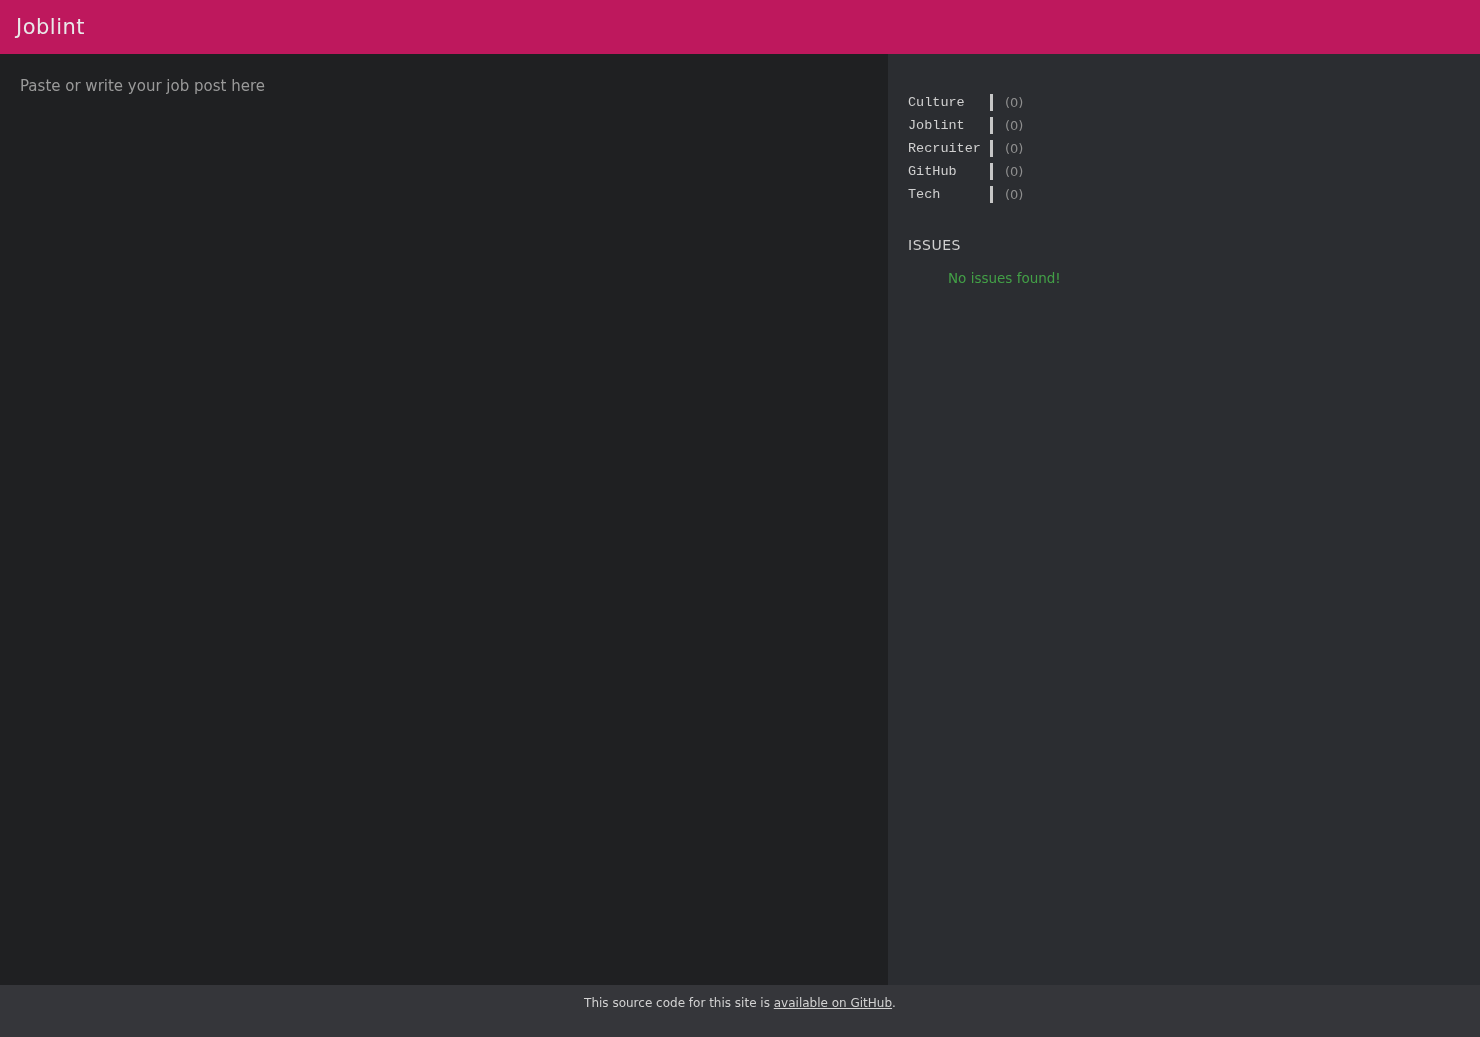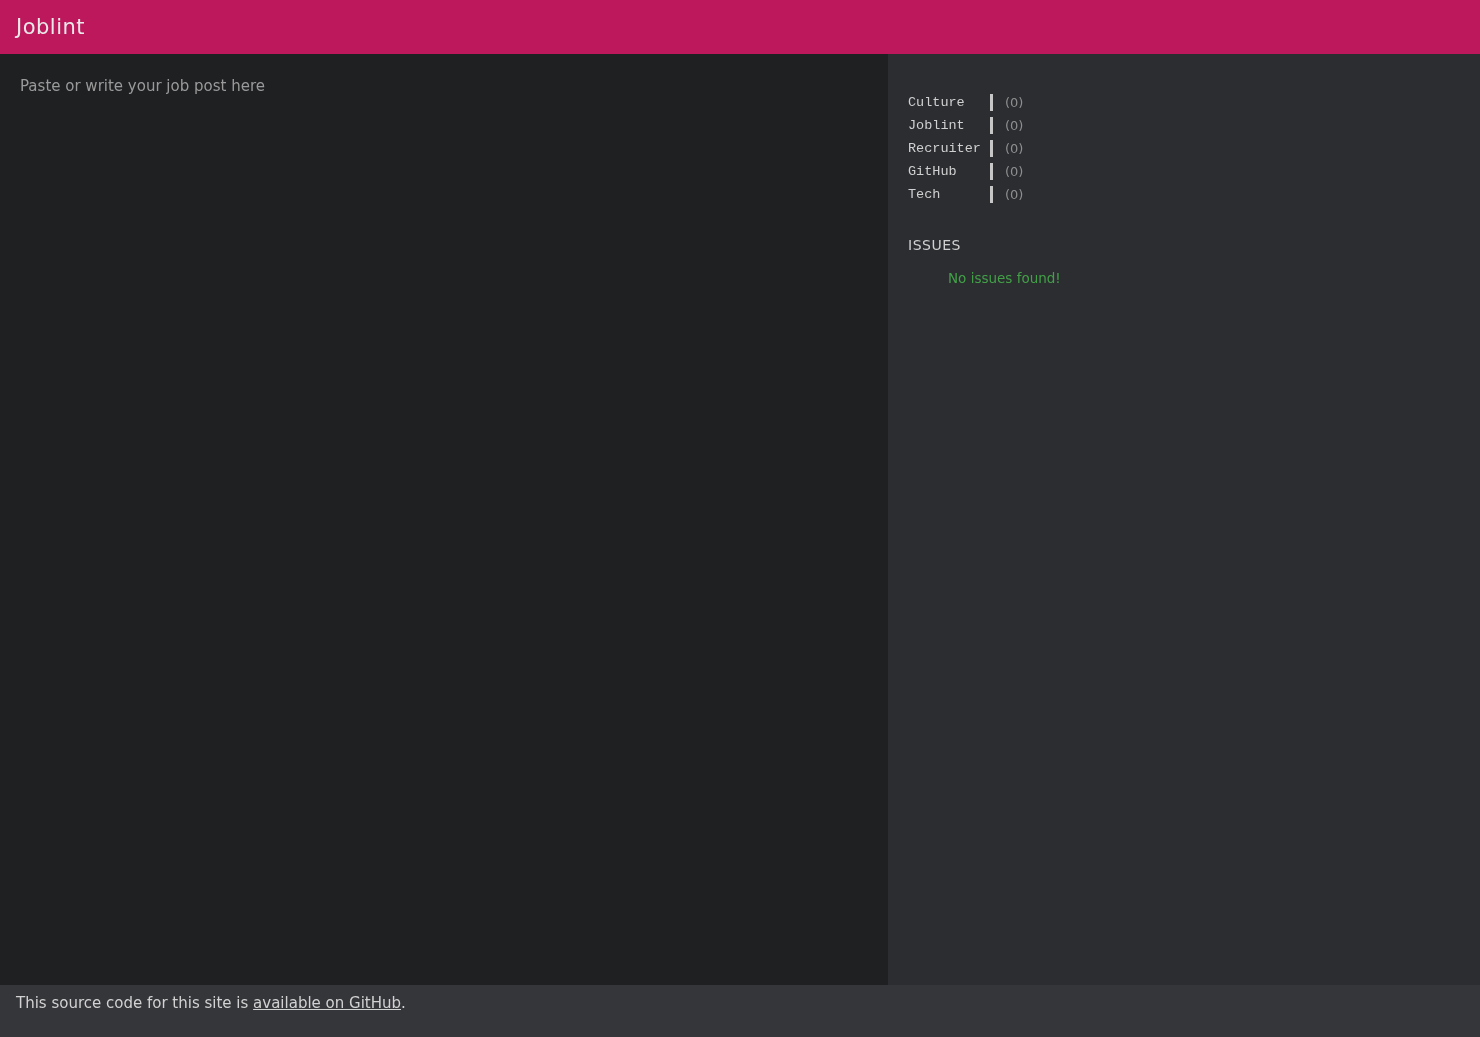--- a/index.html
+++ b/index.html
@@ -112,23 +112,24 @@
     color: #43a047;
     margin-left: 40px;
   }
 
   
   .footer {
     flex: 0 0 52px;
     height: 52px;
     background: #35363a;
     padding: 9px 16px 0 16px;
-    font-size: 15px;
+    font-size: 12px;
     line-height: 18px;
     color: #d2d2d2;
+    text-align: center;
   }
   .footer a {
     color: #d2d2d2;
     text-decoration: underline;
     cursor: pointer;
   }
 </style>
 </head>
 <body>
 

